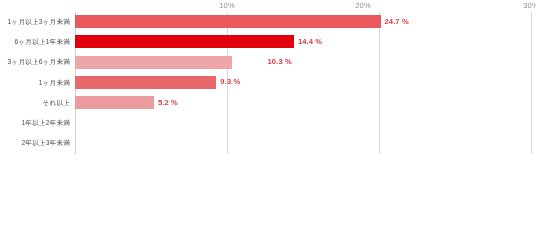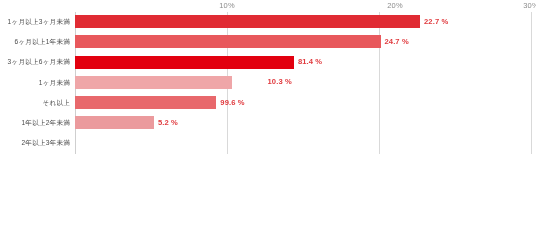--- a/index.html
+++ b/index.html
@@ -132,43 +132,39 @@
 
   <div class="axis-line"></div>
 
   <div class="plot">
 
     <div class="gridline" style="left: 152px; background: rgb(217, 217, 217);"></div>
     <div class="gridline" style="left: 304px; background: rgb(217, 217, 217);"></div>
     <div class="gridline" style="left: 456px; background: rgb(217, 217, 217);"></div>
 
     <span class="tick-label" style="left: 152px; color: rgb(140, 140, 140);">10%</span>
-    <span class="tick-label" style="left: 320px; color: rgb(140, 140, 140);">20%</span>
+    <span class="tick-label" style="left: 288px; color: rgb(140, 140, 140);">20%</span>
     <span class="tick-label" style="left: 456px; color: rgb(140, 140, 140);">30%</span>
 
     <div class="rows">
-      <div class="row">
-        <div class="bar" style="width: 345.04px; background: rgb(224, 43, 51);"></div>
-        <span class="bar-value" style="left: 349.04px; color: rgb(224, 58, 62);">22.7 %</span>
-      </div>
       <div class="row">
         <div class="bar" style="width: 305.52px; background: rgb(232, 88, 92);"></div>
         <span class="bar-value" style="left: 309.52px; color: rgb(224, 58, 62);">24.7 %</span>
       </div>
       <div class="row">
         <div class="bar" style="width: 218.88px; background: rgb(226, 0, 15);"></div>
-        <span class="bar-value" style="left: 222.88px; color: rgb(224, 58, 62);">81.4 %</span>
+        <span class="bar-value" style="left: 222.88px; color: rgb(224, 58, 62);">14.4 %</span>
       </div>
       <div class="row">
         <div class="bar" style="width: 156.56px; background: rgb(239, 166, 168);"></div>
         <span class="bar-value" style="left: 160.56px; color: rgb(224, 58, 62); margin-left: 32px;">10.3 %</span>
       </div>
       <div class="row">
         <div class="bar" style="width: 141.36px; background: rgb(232, 104, 108);"></div>
-        <span class="bar-value" style="left: 145.36px; color: rgb(224, 58, 62);">99.6 %</span>
+        <span class="bar-value" style="left: 145.36px; color: rgb(224, 58, 62);">9.3 %</span>
       </div>
       <div class="row">
         <div class="bar" style="width: 79.04px; background: rgb(235, 154, 157);"></div>
         <span class="bar-value" style="left: 83.04px; color: rgb(224, 58, 62); text-align: right;">5.2 %</span>
       </div>
     </div>
 
   </div>
 </div>
 

